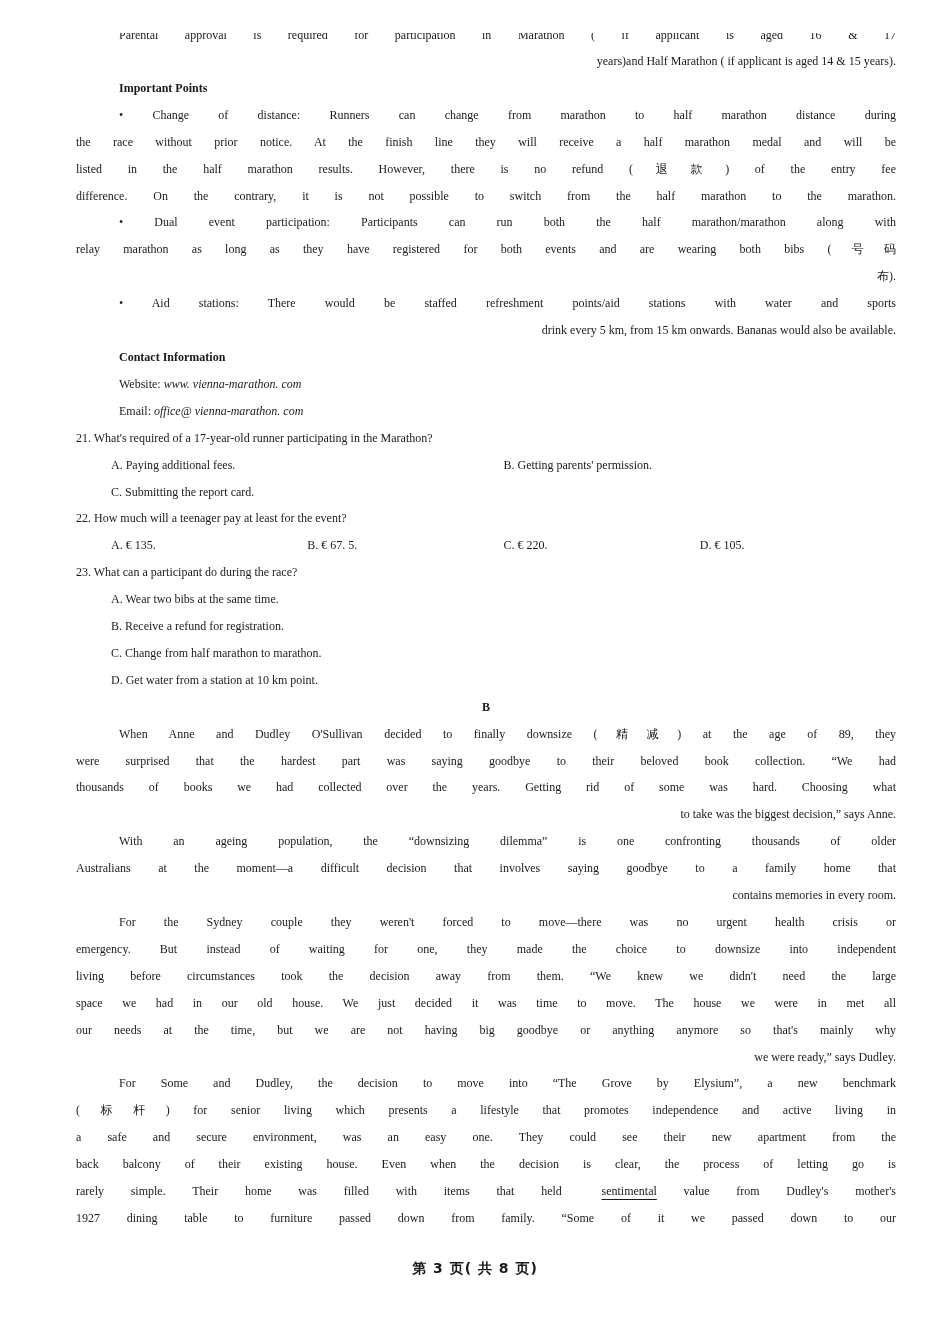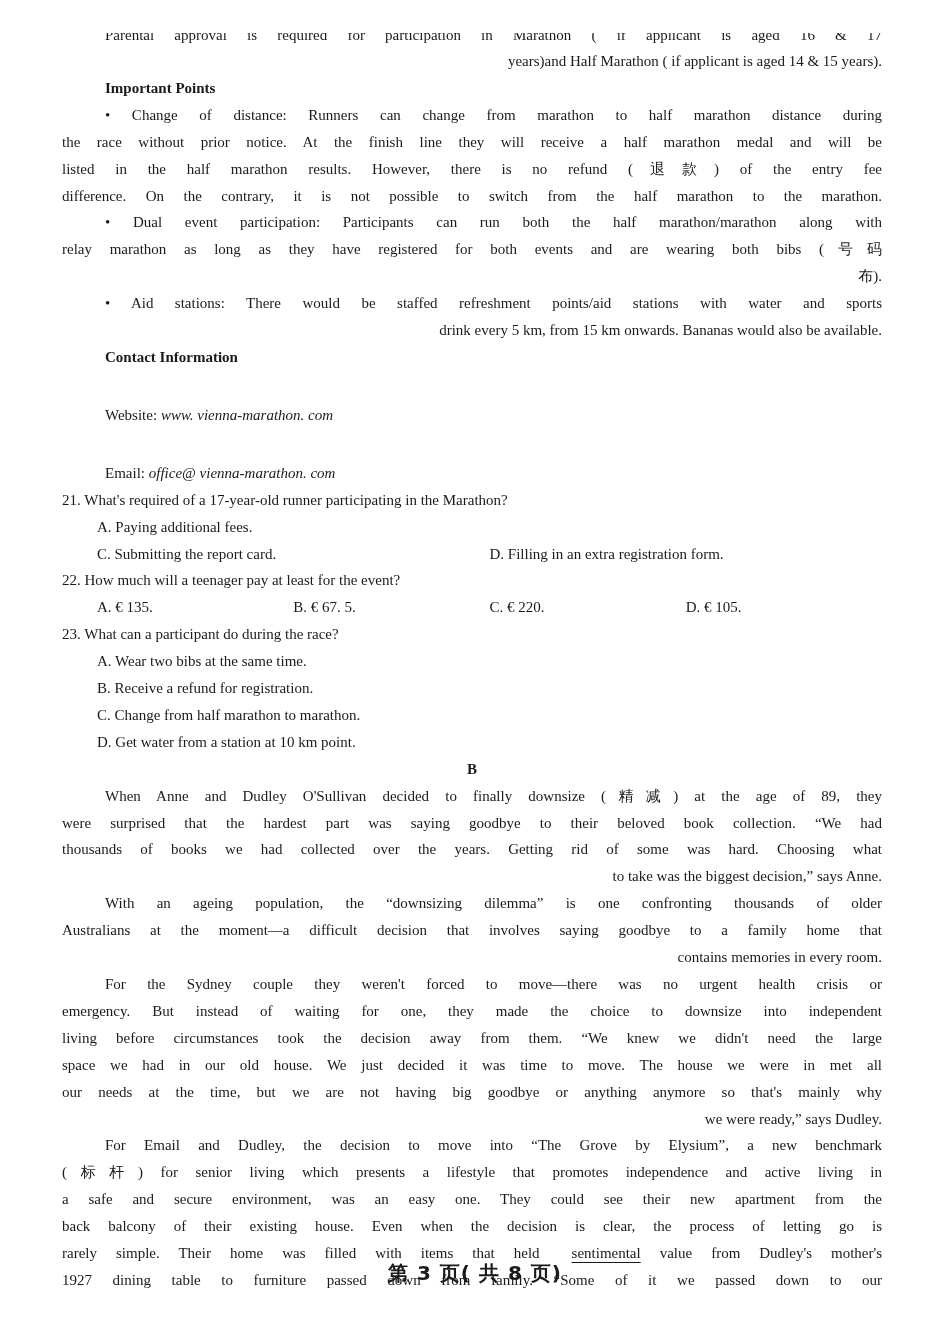--- a/index.html
+++ b/index.html
@@ -1,35 +1,35 @@
 <!DOCTYPE html>
 <html><head>
 <meta charset="utf-8">
 <style>
   html, body { margin:0; padding:0; background:#ffffff; }
   body { width:950px; height:1344px; position:relative; overflow:hidden;
          font-family:"Liberation Serif","DejaVu Serif",serif; color:#1a1a1a; }
-  .page { position:absolute; left:62px; top:33px; width:820px; font-size:15px; line-height:26.9px; }
+  .page { position:absolute; left:76px; top:33px; width:820px; font-size:12px; line-height:26.9px; }
   .jl { text-align:justify; text-align-last:justify; display:block; }
   .ll { display:block; text-align:right; }
   .ind { padding-left:43px; }
   .clip-top { height:15px; overflow:hidden; position:relative; }
   .clip-top span { position:relative; top:-11px; }
   .heading { font-weight:bold; padding-left:43px; }
-  .contact { padding-left:43px;margin-top:31px; }
+  .contact { padding-left:43px; }
   .contact i { font-style:italic; }
   .q { }
   .opts2 { display:flex; padding-left:35px; }
   .opts2 span { width:401px; }
   .opts4 { display:flex; padding-left:35px;align-items:center; }
   .opts4 span { width:200px; }
   .opt { padding-left:35px;font-family:Liberation Serif, serif; }
   .sec { text-align:center; font-weight:bold; }
   u.hl { text-underline-offset:4px;margin-left:13px; }
-  .footer { position:absolute; left:0; width:950px; top:1260px; text-align:center; font-family:"DejaVu Sans",sans-serif; font-size:20px; font-weight:bold; letter-spacing:1px; }
+  .footer { position:absolute; left:0; width:950px; top:1260px; text-align:center; font-family:"DejaVu Sans",sans-serif; font-size:14px; font-weight:bold; letter-spacing:1px; }
 </style>
 </head>
 <body>
 
 <div class="page">
 
   <div class="clip-top ind">
       <span class="jl">Parental approval is required for participation in Marathon ( if applicant is aged 16 &amp; 17</span>
     </div>
   <div class="ll">years)and Half Marathon ( if applicant is aged 14 &amp; 15 years).</div>
@@ -57,24 +57,24 @@
     <span>Website: </span><i>www. vienna-marathon. com</i>
   </div>
   <div class="contact">
     <span>Email: </span><i>office@ vienna-marathon. com</i>
   </div>
 
   <div>
     <div class="q">21. What's required of a 17-year-old runner participating in the Marathon?</div>
     <div class="opts2">
       <span>A. Paying additional fees.</span>
+      <span>B. Getting parents' permission.</span>
     </div>
     <div class="opts2">
       <span>C. Submitting the report card.</span>
-      <span>D. Filling in an extra registration form.</span>
     </div>
   </div>
 
   <div>
     <div class="q">22. How much will a teenager pay at least for the event?</div>
     <div class="opts4">
       <span>A. € 135.</span>
       <span>B. € 67. 5.</span>
       <span>C. € 220.</span>
       <span>D. € 105.</span>
@@ -104,21 +104,21 @@
   </div>
   <div>
     <span class="jl ind">For the Sydney couple they weren't forced to move—there was no urgent health crisis or</span>
     <span class="jl">emergency. But instead of waiting for one, they made the choice to downsize into independent</span>
     <span class="jl">living before circumstances took the decision away from them. “We knew we didn't need the large</span>
     <span class="jl">space we had in our old house. We just decided it was time to move. The house we were in met all</span>
     <span class="jl">our needs at the time, but we are not having big goodbye or anything anymore so that's mainly why</span>
     <span class="ll">we were ready,” says Dudley.</span>
   </div>
   <div>
-    <span class="jl ind">For Email and Dudley, the decision to move into “The Grove by Elysium”, a new benchmark</span>
+    <span class="jl ind">For Some and Dudley, the decision to move into “The Grove by Elysium”, a new benchmark</span>
     <span class="jl">(标杆) for senior living which presents a lifestyle that promotes independence and active living in</span>
     <span class="jl">a safe and secure environment, was an easy one. They could see their new apartment from the</span>
     <span class="jl">back balcony of their existing house. Even when the decision is clear, the process of letting go is</span>
     <span class="jl"><span>rarely simple. Their home was filled with items that held </span><u class="hl">sentimental</u><span> value from Dudley's mother's</span></span>
     <span class="jl">1927 dining table to furniture passed down from family. “Some of it we passed down to our</span>
   </div>
 
 </div>
 
 <div class="footer">第 3 页( 共 8 页)</div>

